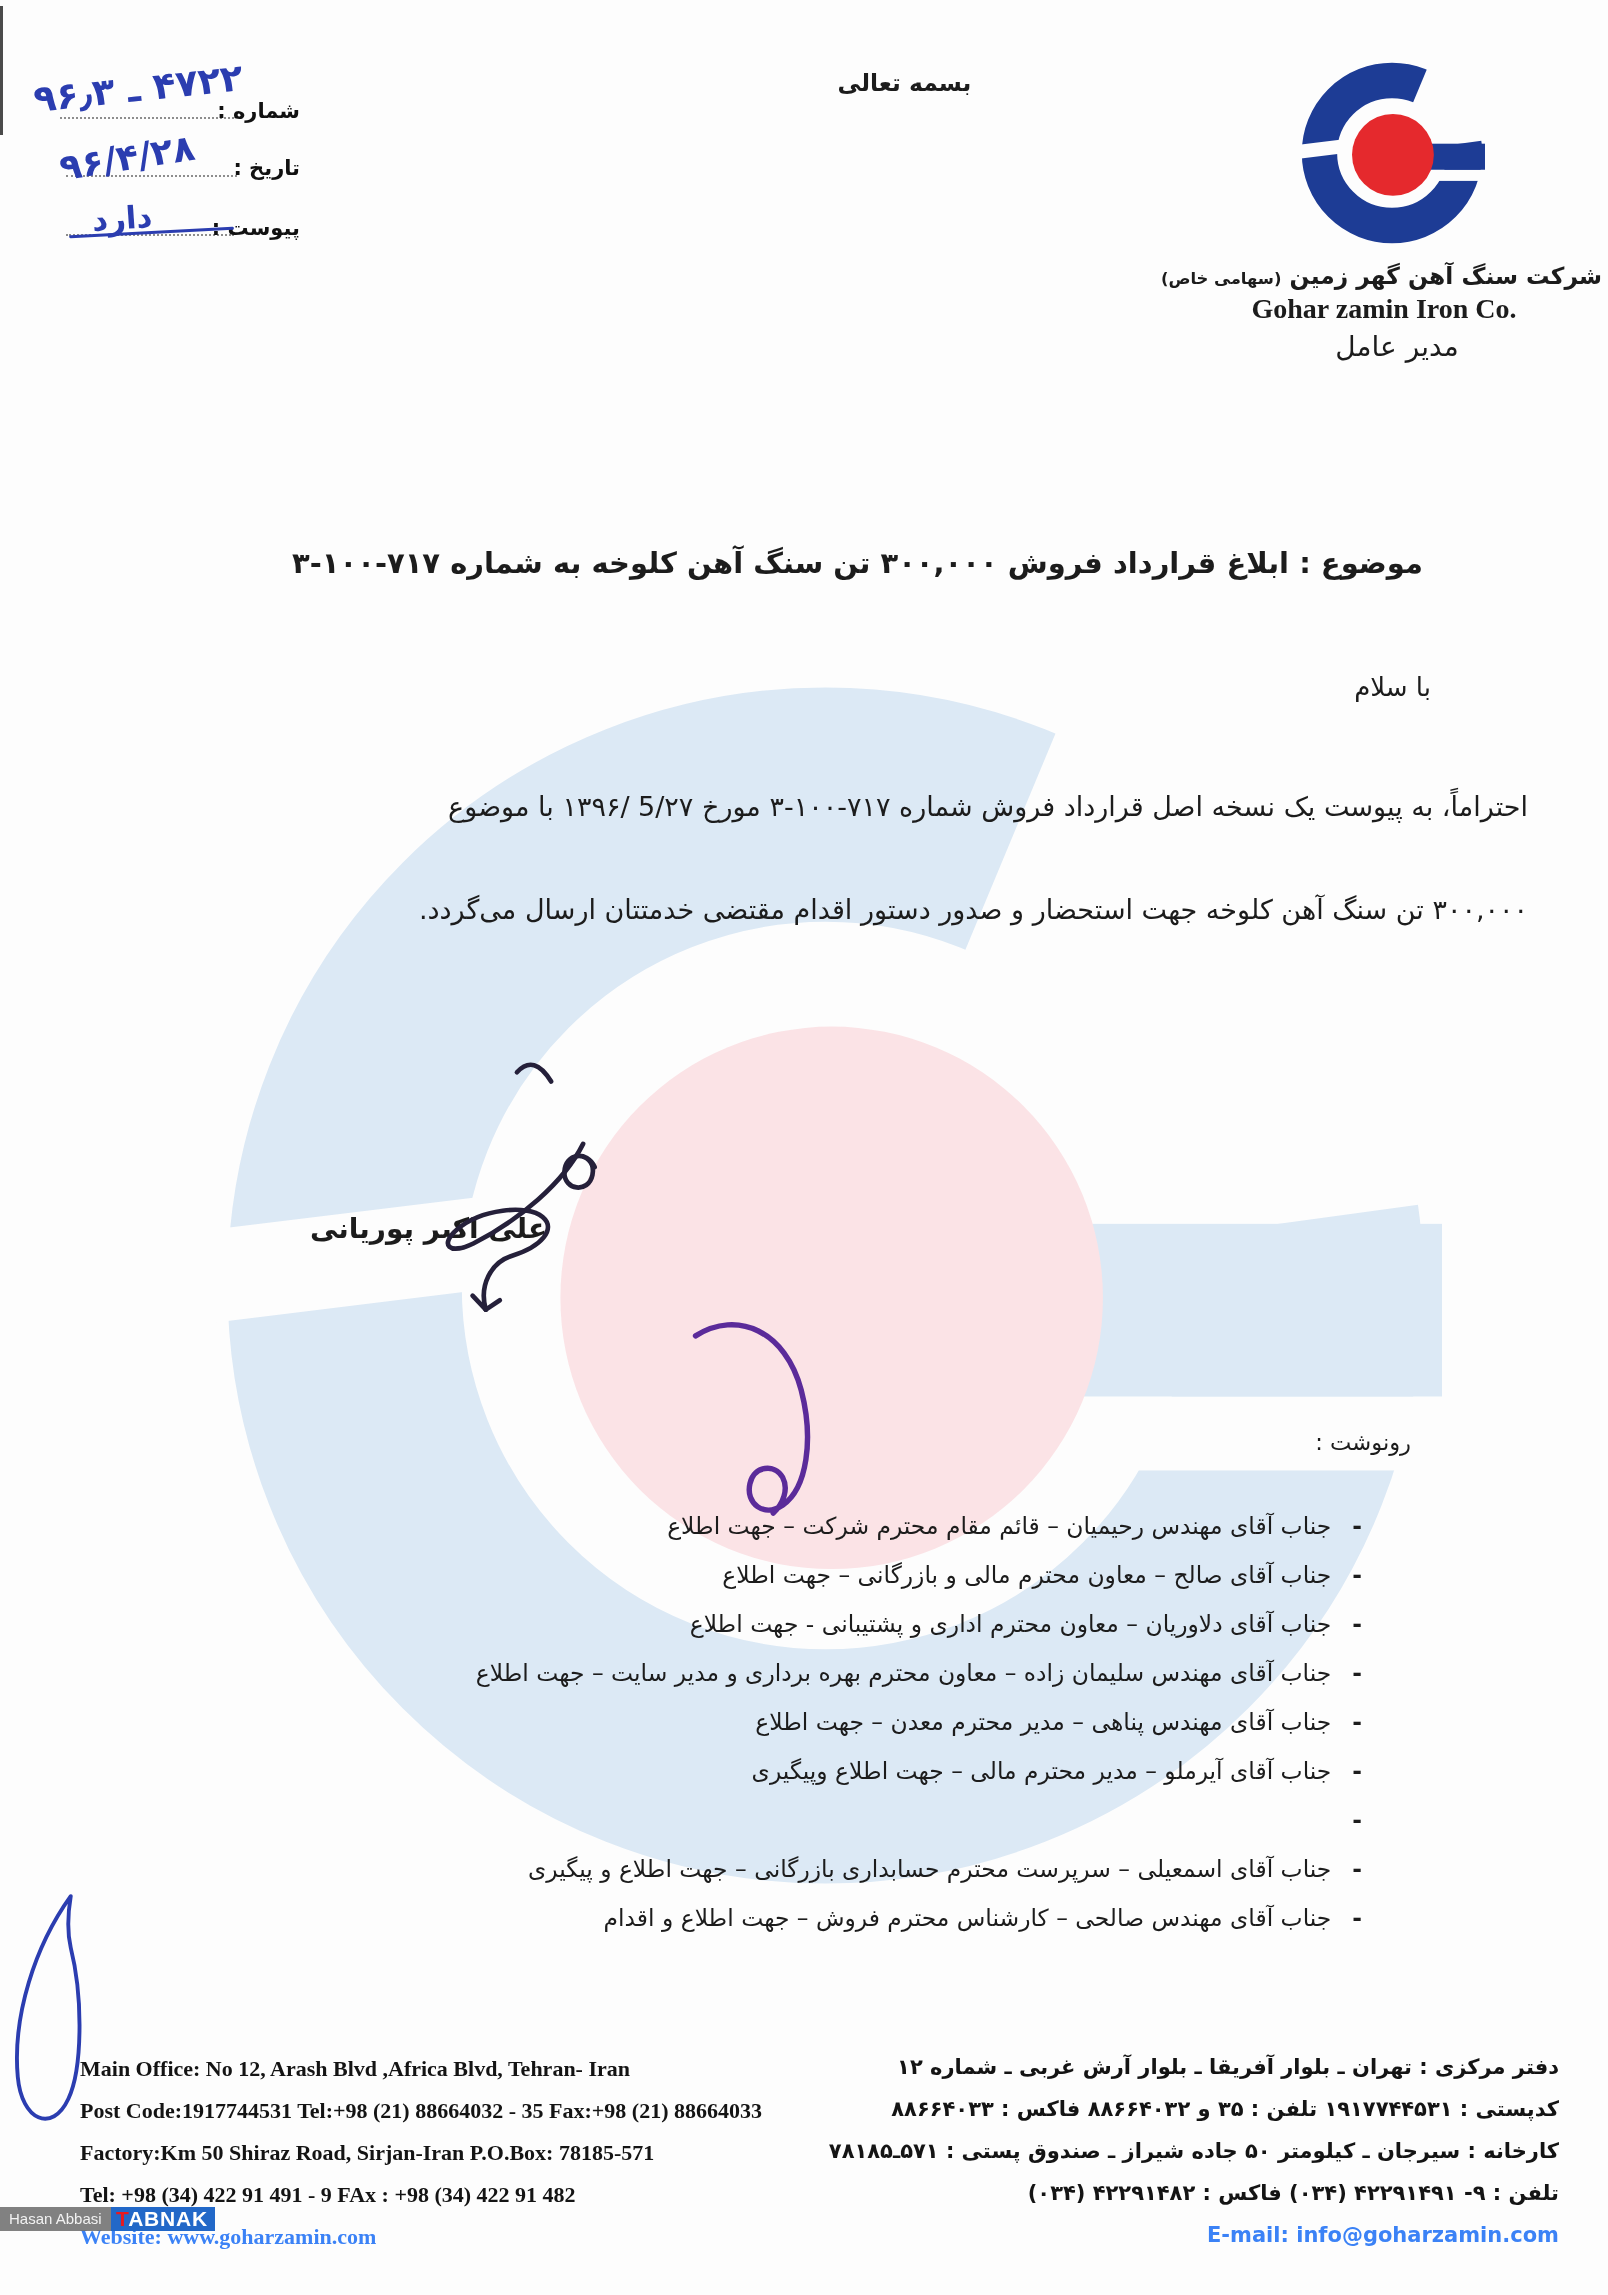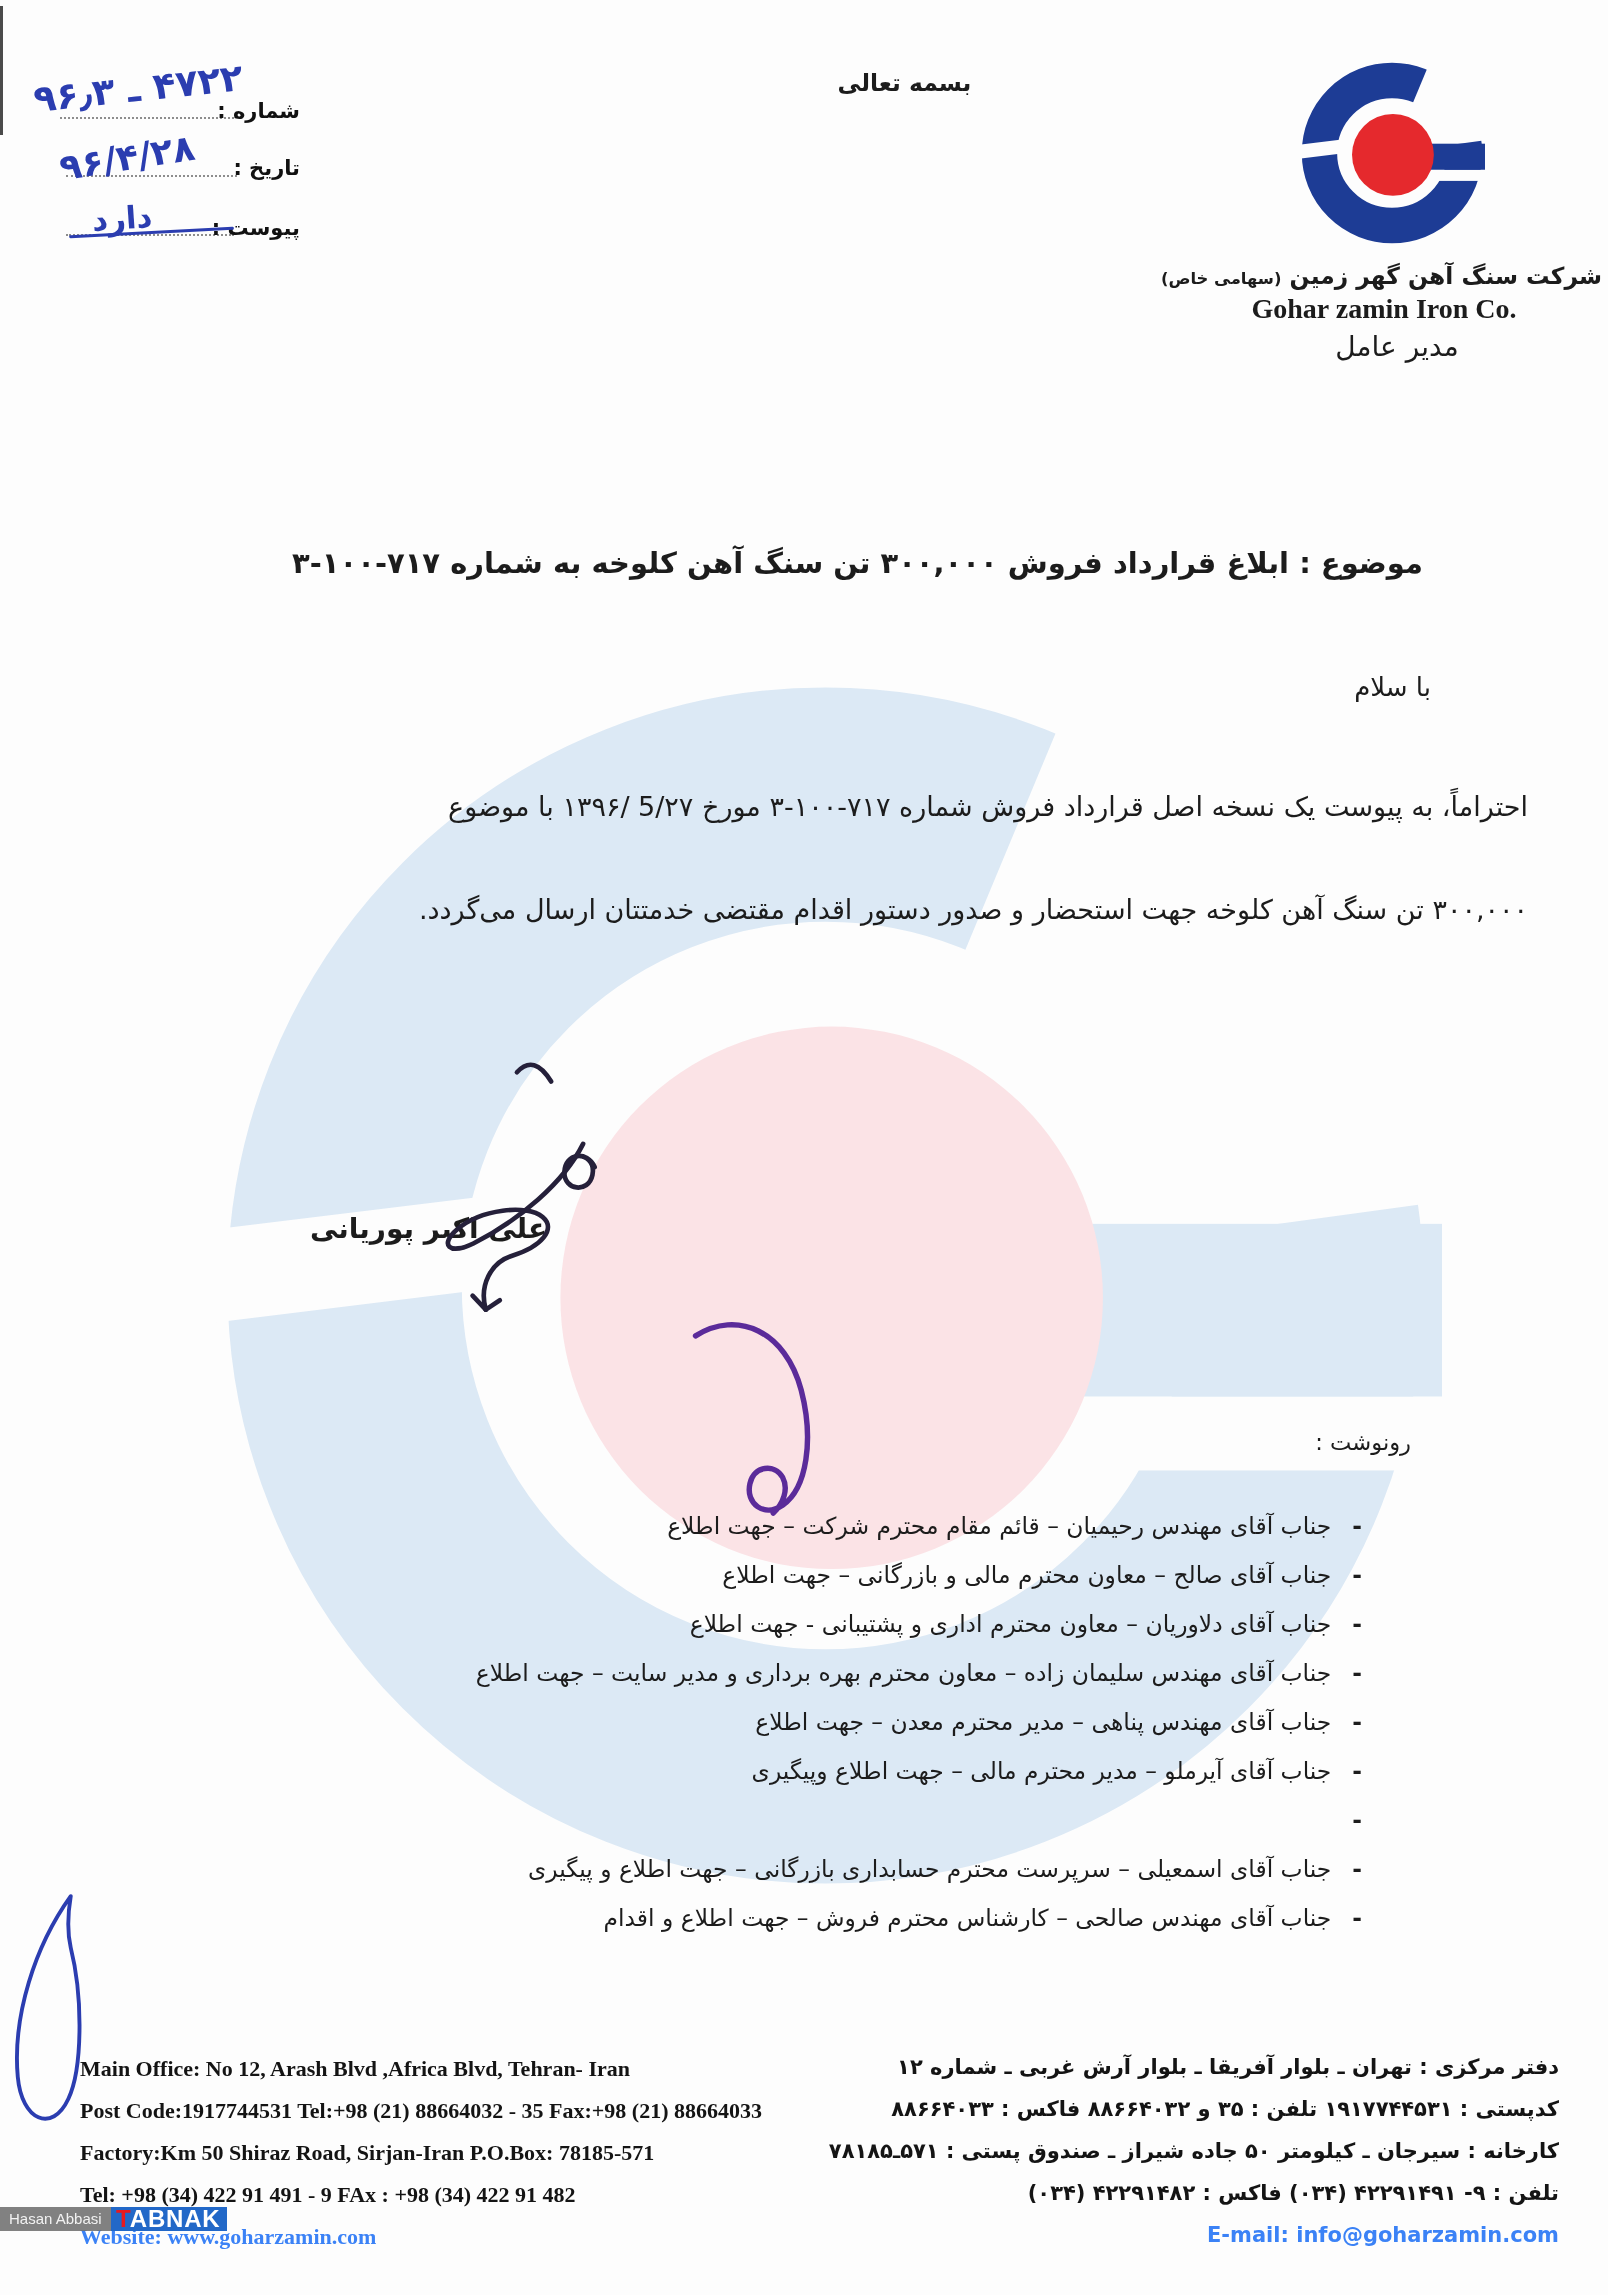--- a/index.html
+++ b/index.html
@@ -68,21 +68,21 @@
   .footer-en div { height:42px; white-space:nowrap; }
   .footer-fa { right:50px; top:2055px; text-align:right; font-weight:bold;
                font-size:21px; color:#141414; z-index:2; }
   .footer-fa div { height:42px; white-space:nowrap; }
   .link-blue { color:#3b82f6; text-decoration:none; }
   .email-line { direction:ltr; }
 
   
   .tabnak { left:0; top:2207px; display:flex; z-index:6; height:24px; }
   .tabnak-brand { background:#2268c8; color:#fff; font-family:"Liberation Sans", sans-serif;
-                  font-weight:bold; font-size:24px; line-height:24px; padding:0 7px 0 5.5px;
+                  font-weight:bold; font-size:21px; line-height:24px; padding:0 7px 0 5.5px;
                   letter-spacing:0.8px; direction:ltr; }
   .tabnak-brand .t-red { color:#e8191f; }
   .tabnak-credit { background:rgba(112,112,112,0.88); color:#f2f2f2;
                    font-family:"Liberation Sans", sans-serif; font-size:15px;
                    line-height:24px; padding:0 9px; direction:ltr; }
 </style>
 </head>
 <body>
 
 <div class="page">

